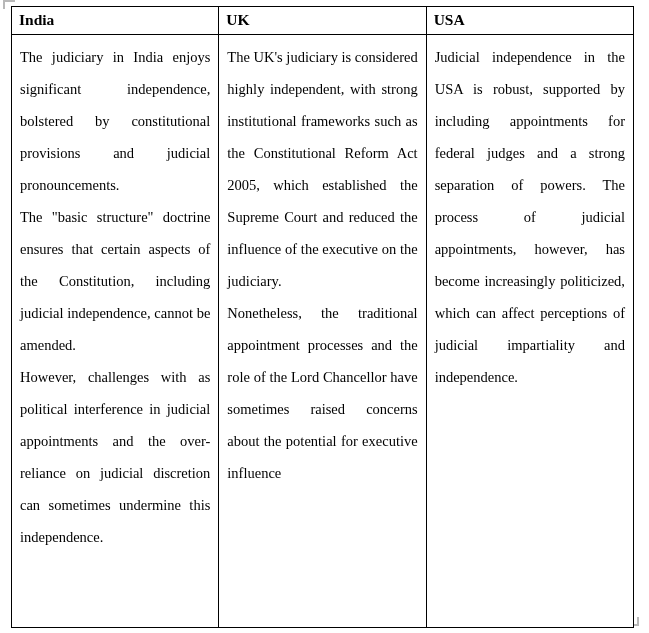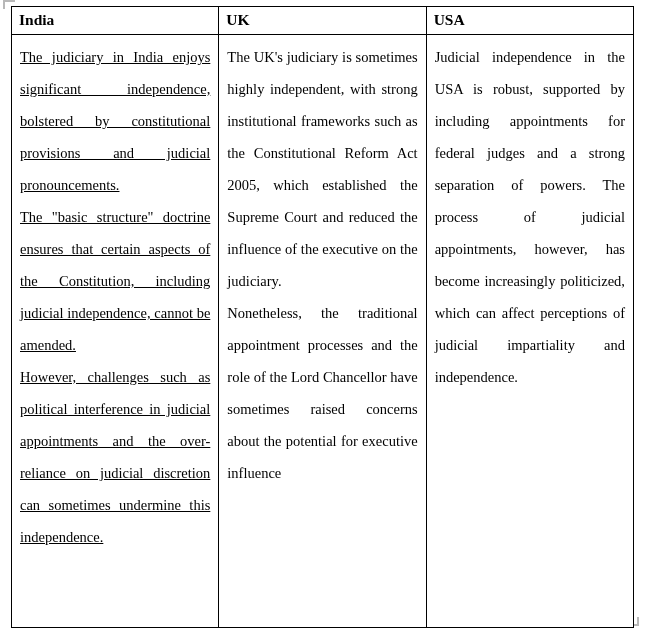--- a/index.html
+++ b/index.html
@@ -67,21 +67,21 @@
   }
 
   table.comparison td {
     padding: 6px 8px 8px 8px;
     font-size: 14.5px;
     line-height: 32px;
     text-align: justify;
     text-justify: inter-word;
   }
 
-  td.cell-india   { width: 209px; text-decoration: underline; }
+  td.cell-india   { width: 209px; }
   td.cell-uk      { width: 204px; }
   td.cell-usa     { width: 208px; }
 
   .cell-body p {
     margin: 0;
     text-align: justify;
     text-justify: inter-word;
   }
   
   .cell-body p:last-child {
@@ -106,24 +106,24 @@
         <th>India</th>
         <th>UK</th>
         <th>USA</th>
       </tr>
     </thead>
     <tbody>
       <tr class="body-row">
         <td class="cell-india cell-body">
           <p>The judiciary in India enjoys significant independence, bolstered by constitutional provisions and judicial pronouncements.</p>
           <p>The "basic structure" doctrine ensures that certain aspects of the Constitution, including judicial independence, cannot be amended.</p>
-          <p>However, challenges such as political interference in judicial appointments and the over-reliance on judicial discretion can sometimes undermine this independence.</p>
+          <p>However, challenges with as political interference in judicial appointments and the over-reliance on judicial discretion can sometimes undermine this independence.</p>
         </td>
         <td class="cell-uk cell-body">
-          <p>The UK's judiciary is sometimes highly independent, with strong institutional frameworks such as the Constitutional Reform Act 2005, which established the Supreme Court and reduced the influence of the executive on the judiciary.</p>
+          <p>The UK's judiciary is considered highly independent, with strong institutional frameworks such as the Constitutional Reform Act 2005, which established the Supreme Court and reduced the influence of the executive on the judiciary.</p>
           <p>Nonetheless, the traditional appointment processes and the role of the Lord Chancellor have sometimes raised concerns about the potential for executive influence</p>
         </td>
         <td class="cell-usa cell-body">
           <p>Judicial independence in the USA is robust, supported by including appointments for federal judges and a strong separation of powers. The process of judicial appointments, however, has become increasingly politicized, which can affect perceptions of judicial impartiality and independence.</p>
         </td>
       </tr>
     </tbody>
   </table>
 </div>
 

